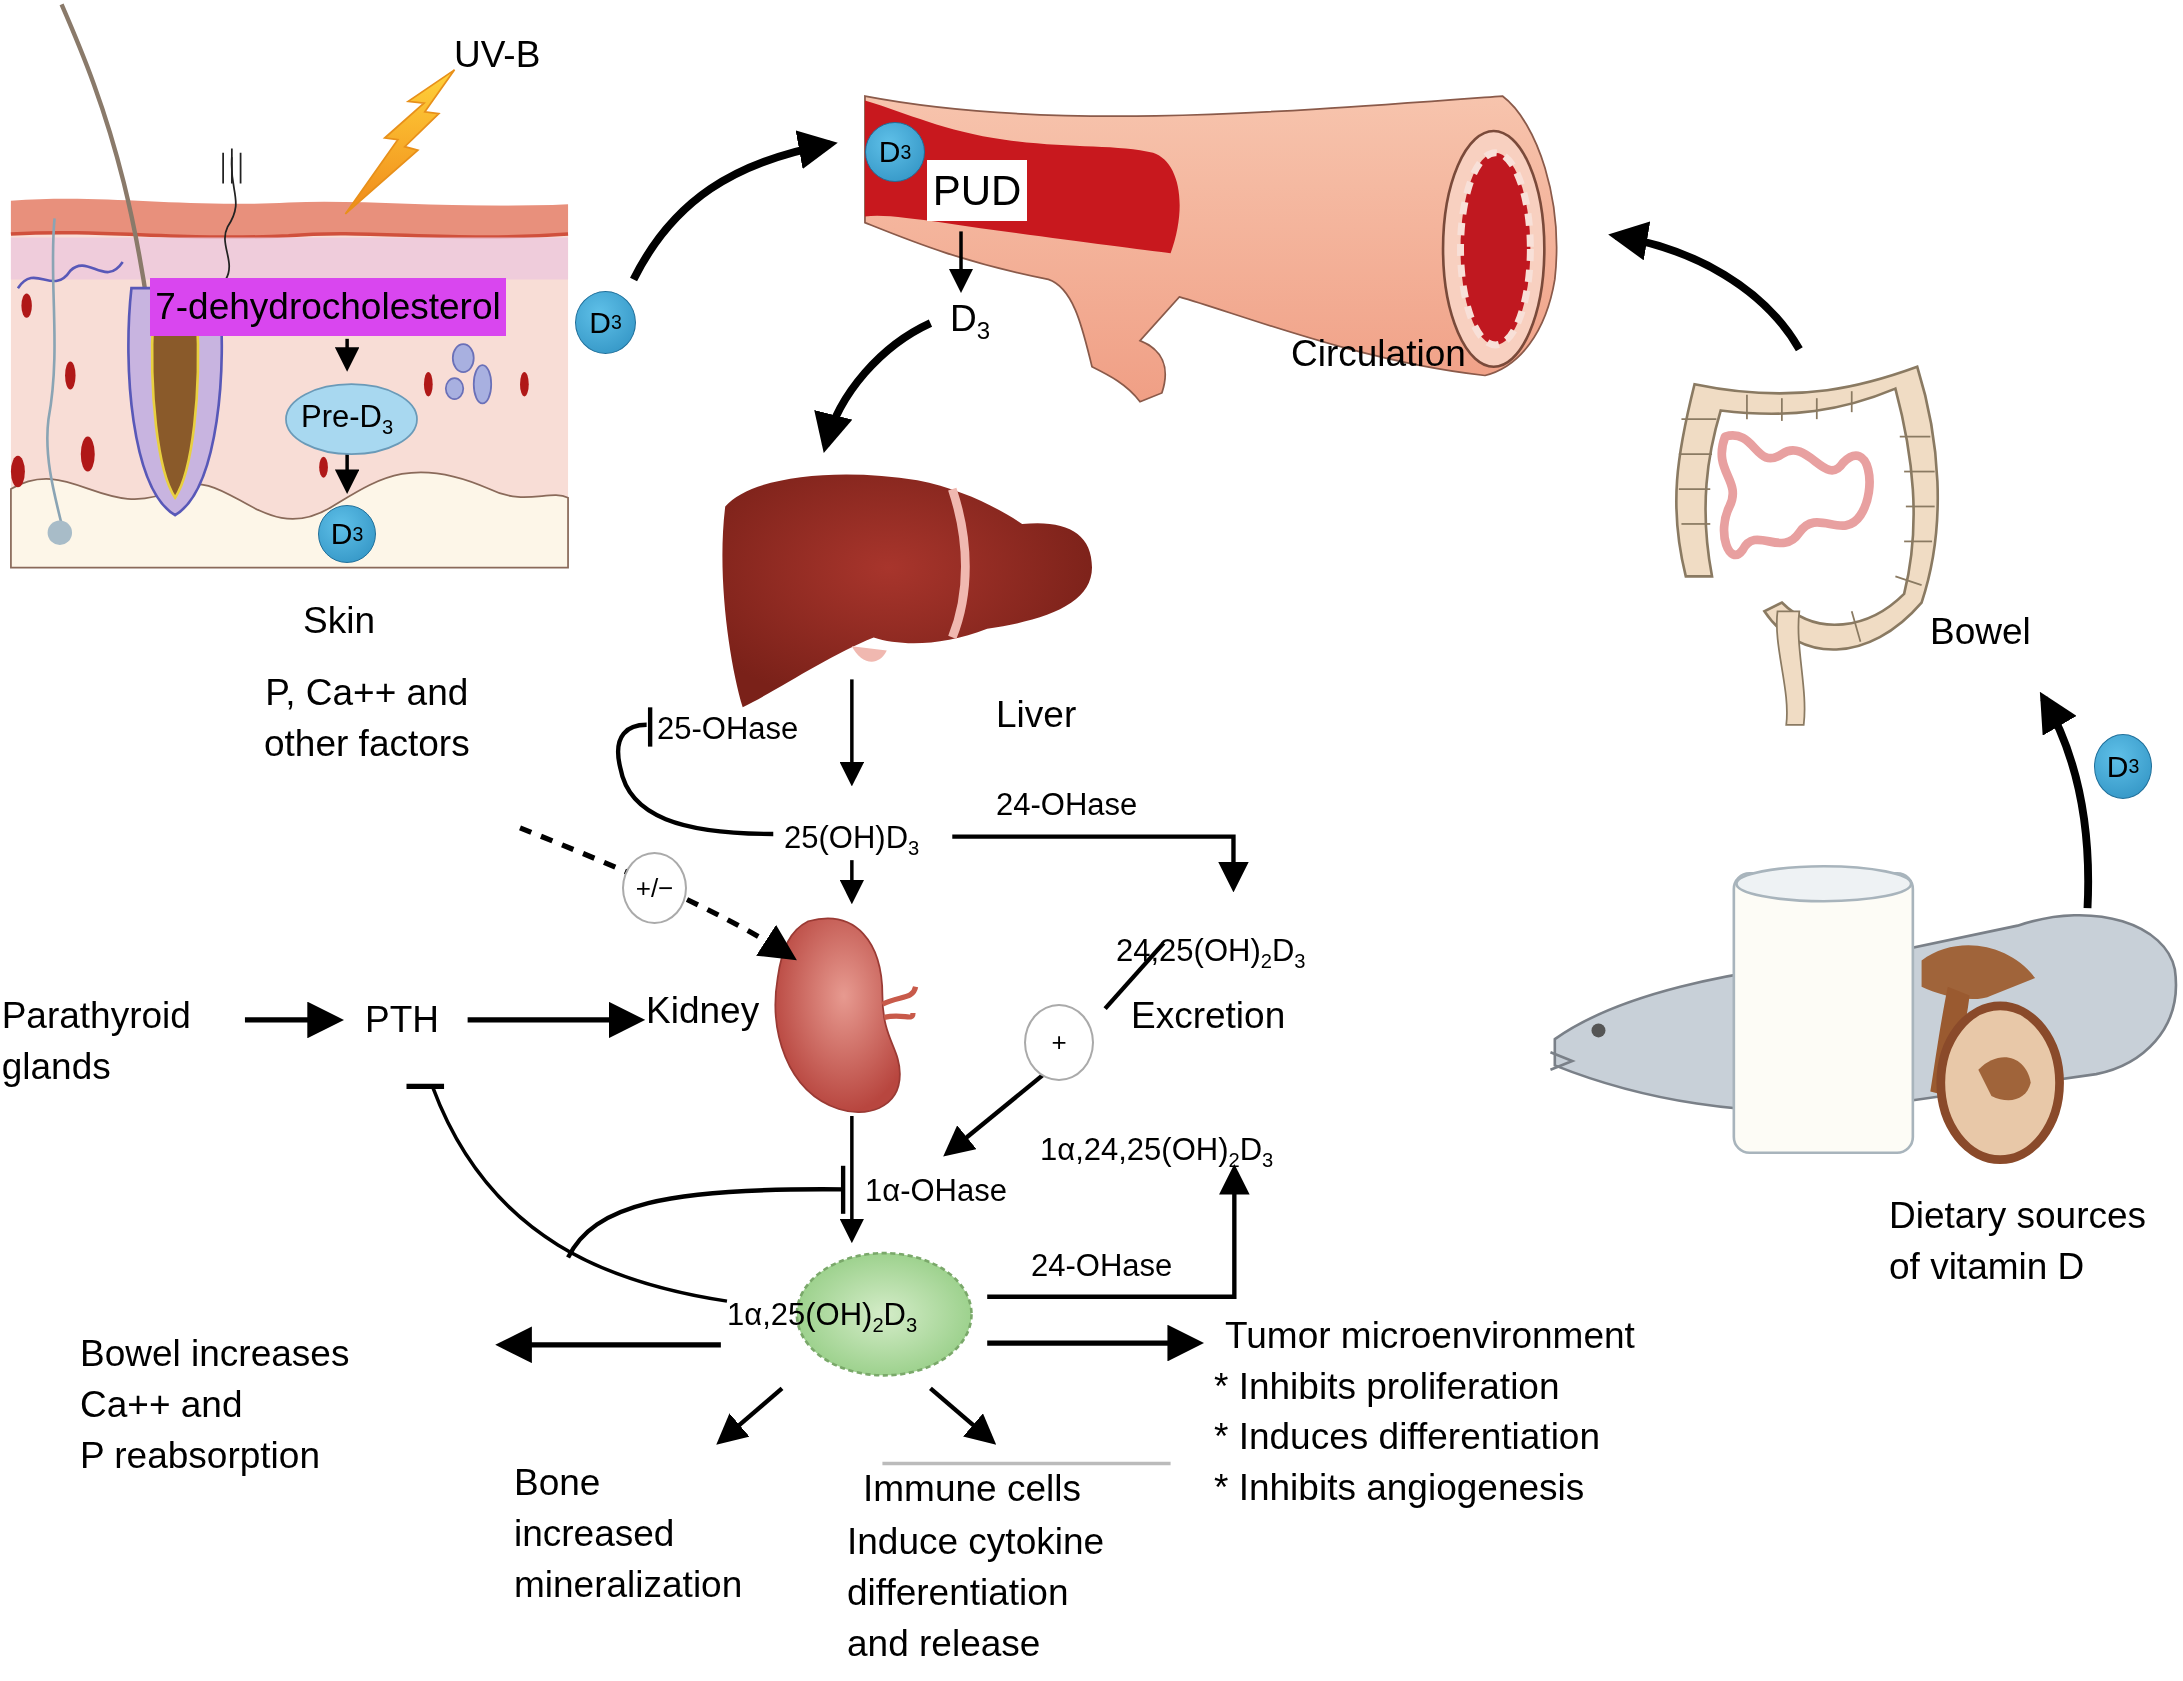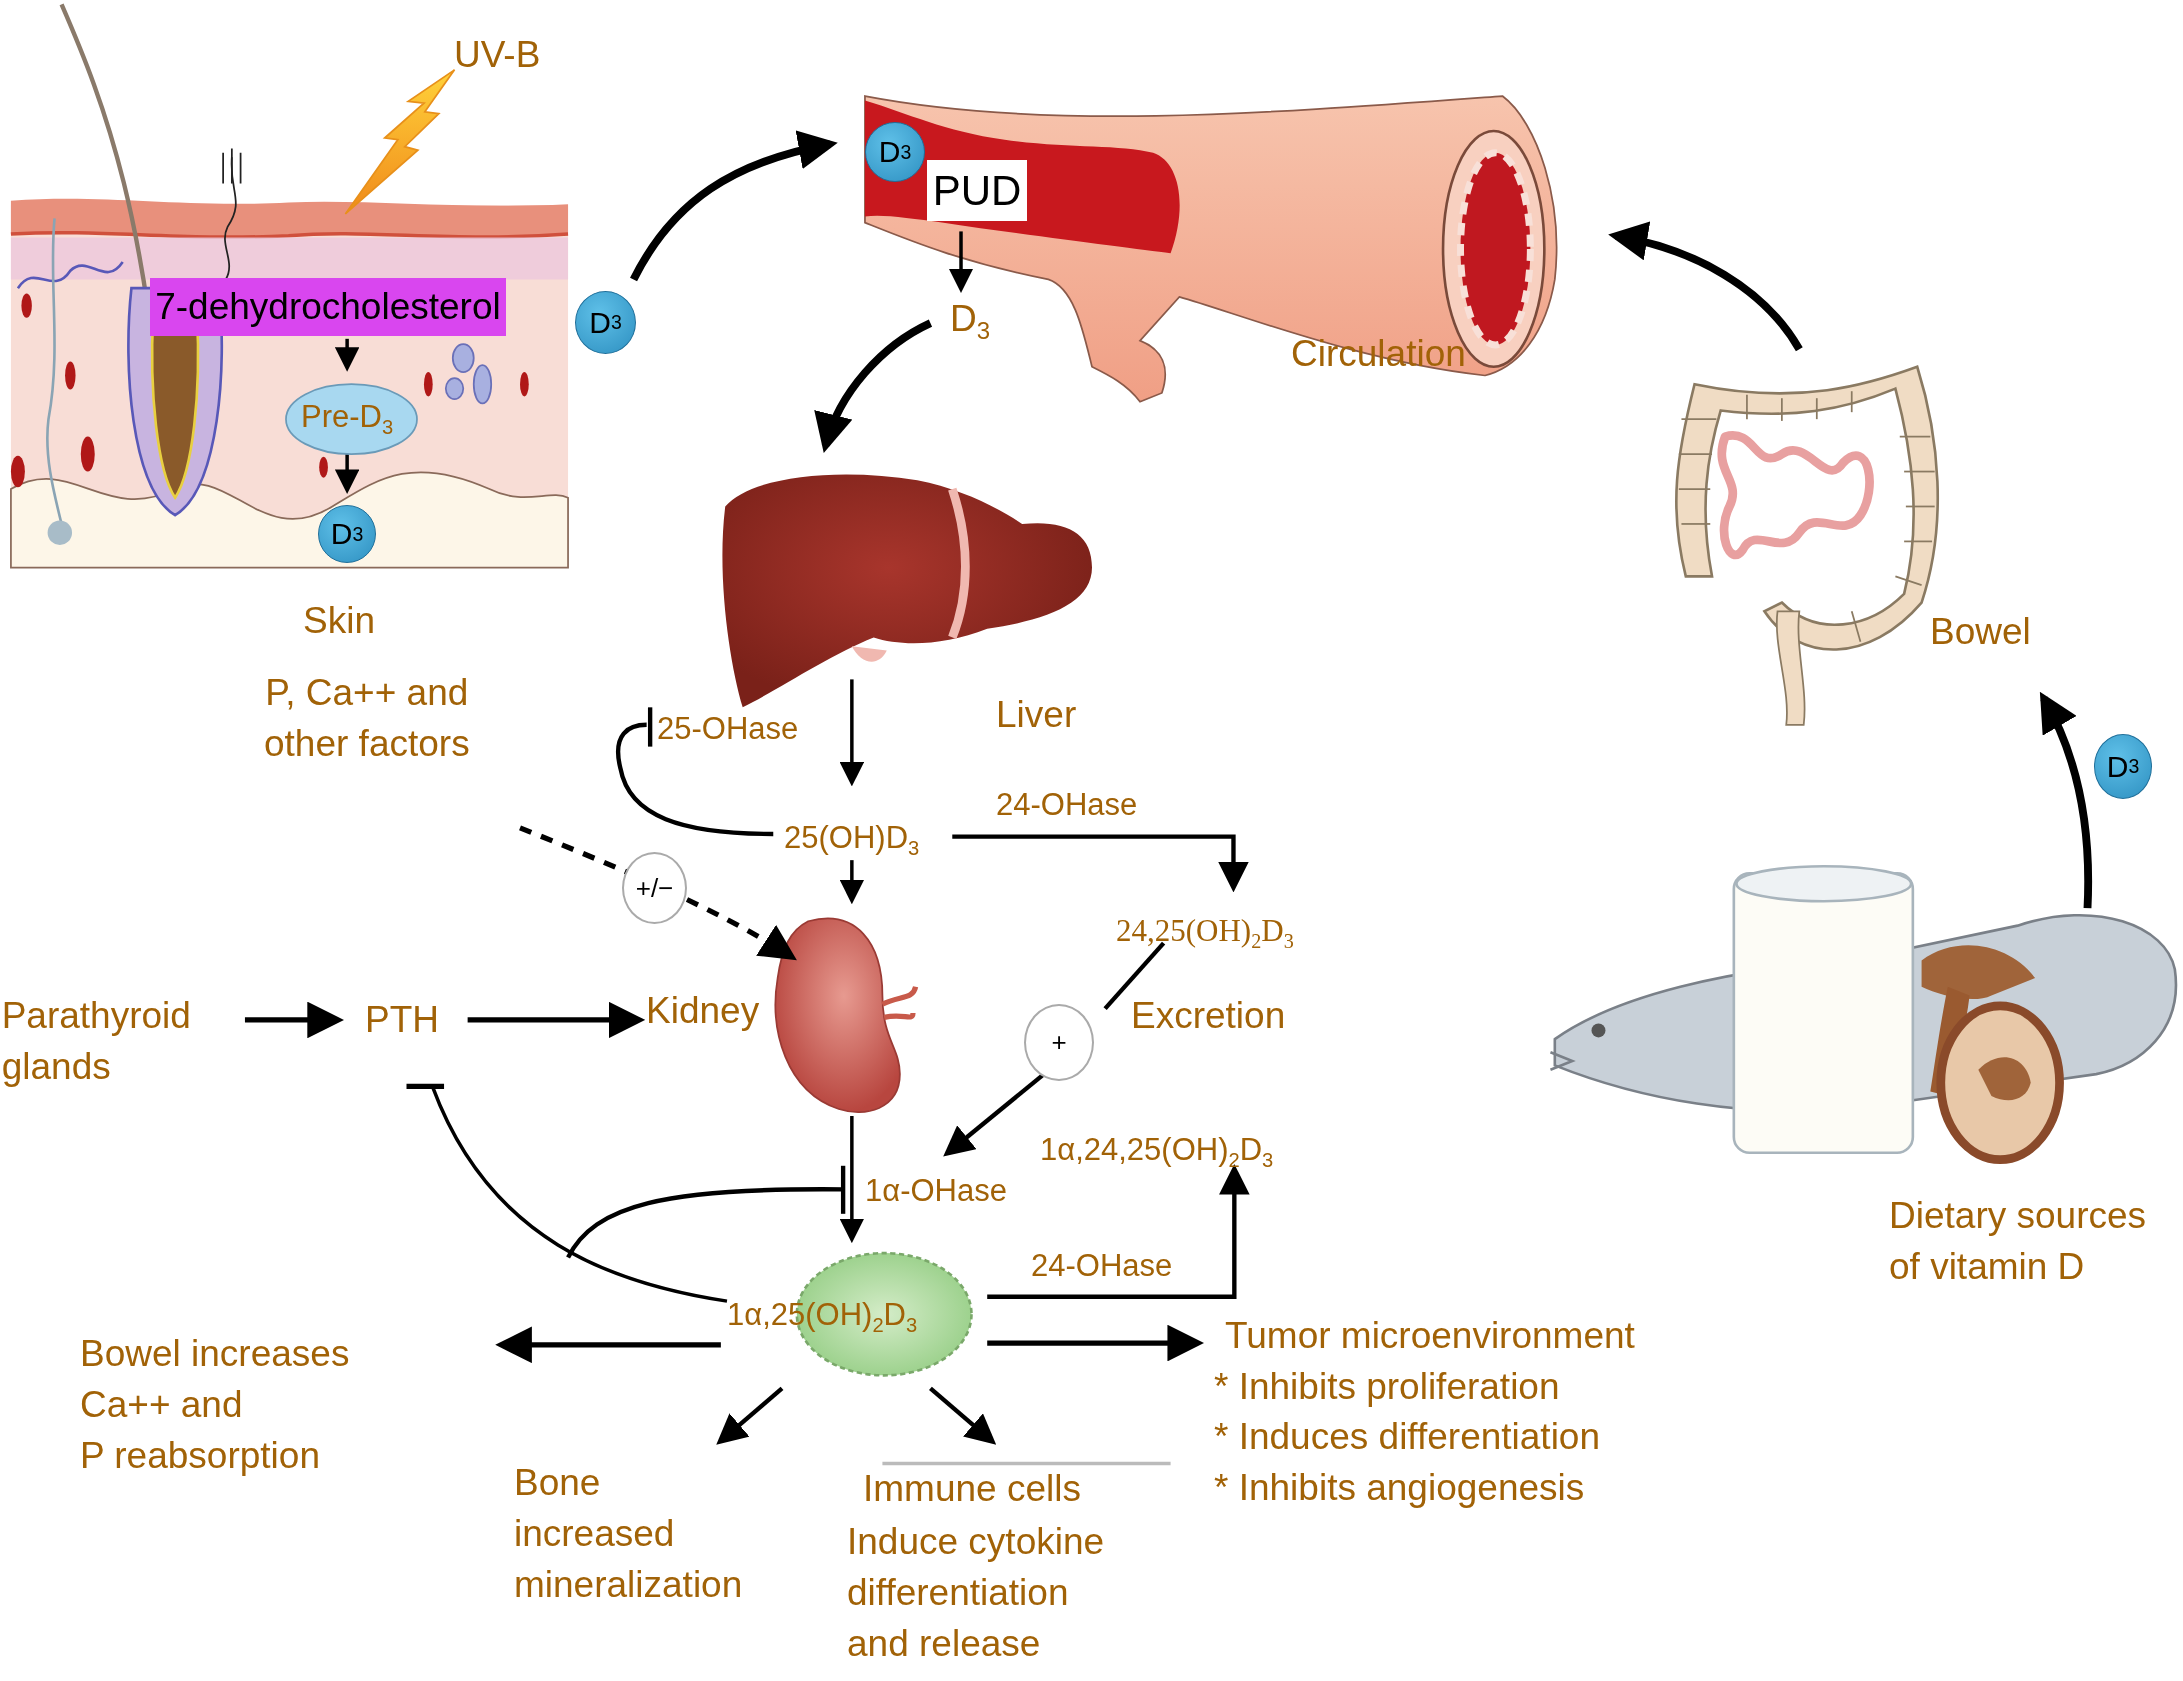--- a/index.html
+++ b/index.html
@@ -1,19 +1,19 @@
 <!DOCTYPE html>
 <html style="font-size:14px"><head>
 <meta charset="utf-8">
 <style>
   html, body { margin:0; padding:0; background:#ffffff; }
   body { width:2184px; height:1681px; position:relative; overflow:hidden;
          font-family:"Liberation Sans", sans-serif; color:#000; }
   svg#diagram { position:absolute; left:0; top:0; width:2184px; height:1681px; }
-  .lbl { position:absolute; font-family:"Liberation Sans", sans-serif; color:#a16207; white-space:nowrap; line-height:1.2; }
+  .lbl { position:absolute; font-family:"Liberation Sans", sans-serif; color:#000000; white-space:nowrap; line-height:1.2; }
   .big { font-size:37px; }
   .mid { font-size:31px; }
   .sub { font-size:0.65em; vertical-align:-0.35em; }
   .multi { white-space:pre-line; line-height:51px; }
   .badge { position:absolute; border-radius:50%; background:radial-gradient(circle at 40% 35%, #5fc0e8, #2d8fc0);
            border:1.7px solid #1f6f9a; display:flex; align-items:center; justify-content:center;
            font-size:30px; color:#000; }
   .chem-box { position:absolute; background:#d946ef; font-size:37px; padding:0 5.2px; display:flex; align-items:center; }
   .pud-box { position:absolute; background:#ffffff; font-size:42px; display:flex; align-items:center; justify-content:center; }
   .sign { position:absolute; border-radius:50%; border:2.6px solid #aaa; background:#fff;
@@ -212,21 +212,21 @@
 
 <div class="lbl big multi" style="left:264px;top:667px;text-align:center;">P, Ca++ and
 other factors</div>
 <div class="sign" style="left:622px;top:852px;width:61px;height:68px;">+/−</div>
 <div class="lbl big multi" style="left:1.7px;top:990px;">Parathyroid
 glands</div>
 <div class="lbl big" style="left:365px;top:998px;">PTH</div>
 <div class="lbl big" style="left:646px;top:989px;">Kidney</div>
 
 <div class="lbl mid" style="left:996px;top:786px;">24-OHase</div>
-<div class="lbl mid" style="left:1116px;top:912px;font-family:Liberation Serif, serif;"><span>24,25(OH)</span><span class="sub">2</span><span>D</span><span class="sub">3</span></div>
+<div class="lbl mid" style="left:1116px;top:932px;"><span>24,25(OH)</span><span class="sub">2</span><span>D</span><span class="sub">3</span></div>
 <div class="sign" style="left:1024px;top:1004px;width:66px;height:73px;">+</div>
 <div class="lbl big" style="left:1131px;top:994px;">Excretion</div>
 <div class="lbl mid" style="left:1040px;top:1085px;margin-top:46px;"><span>1α,24,25(OH)</span><span class="sub">2</span><span>D</span><span class="sub">3</span></div>
 <div class="lbl mid" style="left:1031px;top:1247px;">24-OHase</div>
 
 <div class="lbl mid" style="left:865px;top:1172px;">1α-OHase</div>
 <div class="lbl mid" style="left:727px;top:1296px;"><span>1α,25(OH)</span><span class="sub">2</span><span>D</span><span class="sub">3</span></div>
 
 <div class="lbl big multi" style="left:80px;top:1328px;">Bowel increases
 Ca++ and

